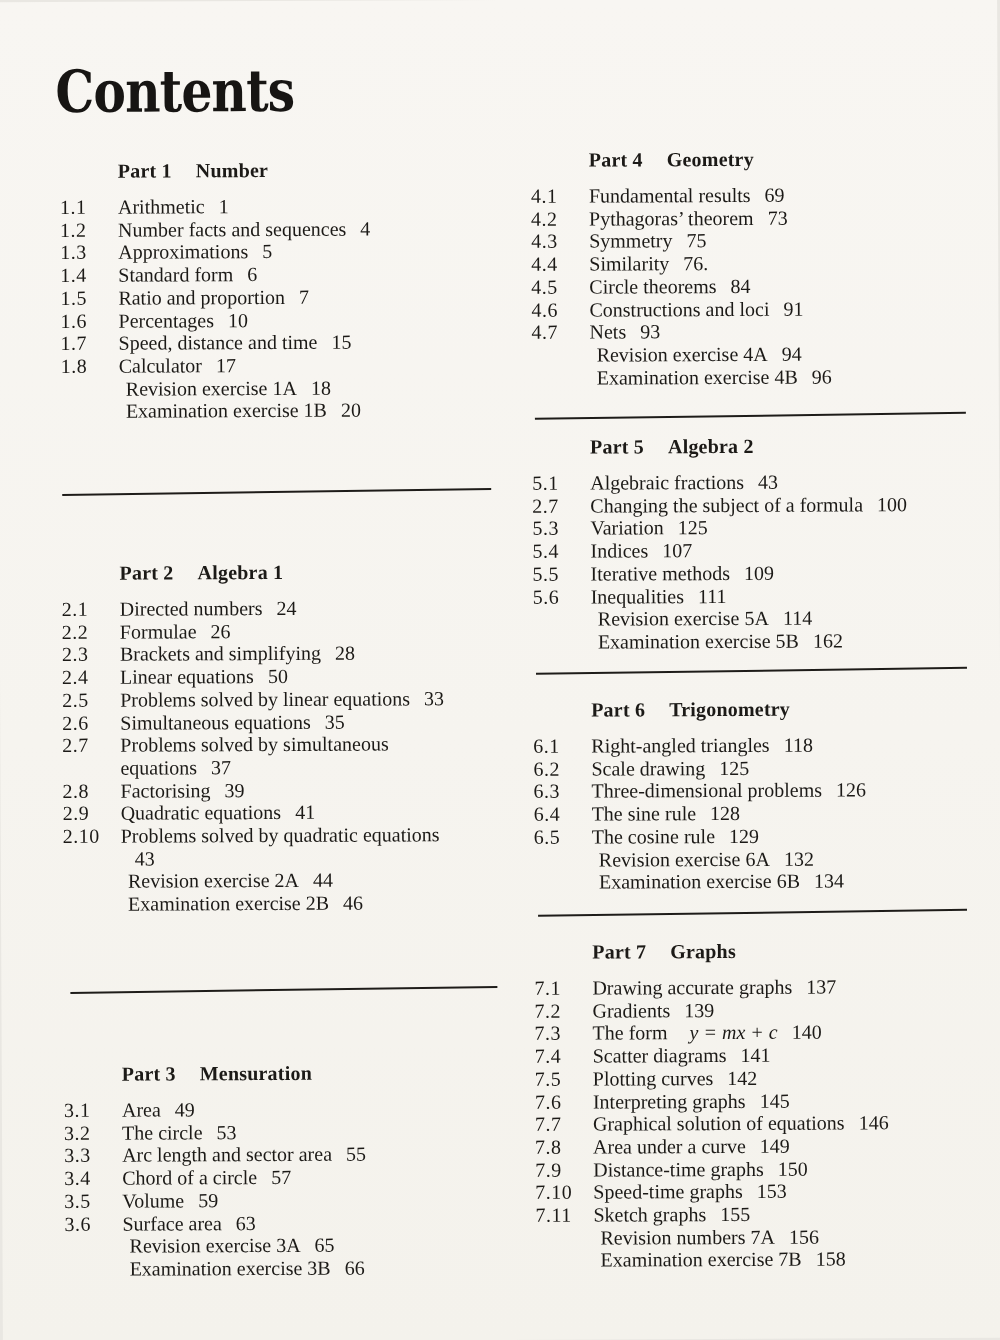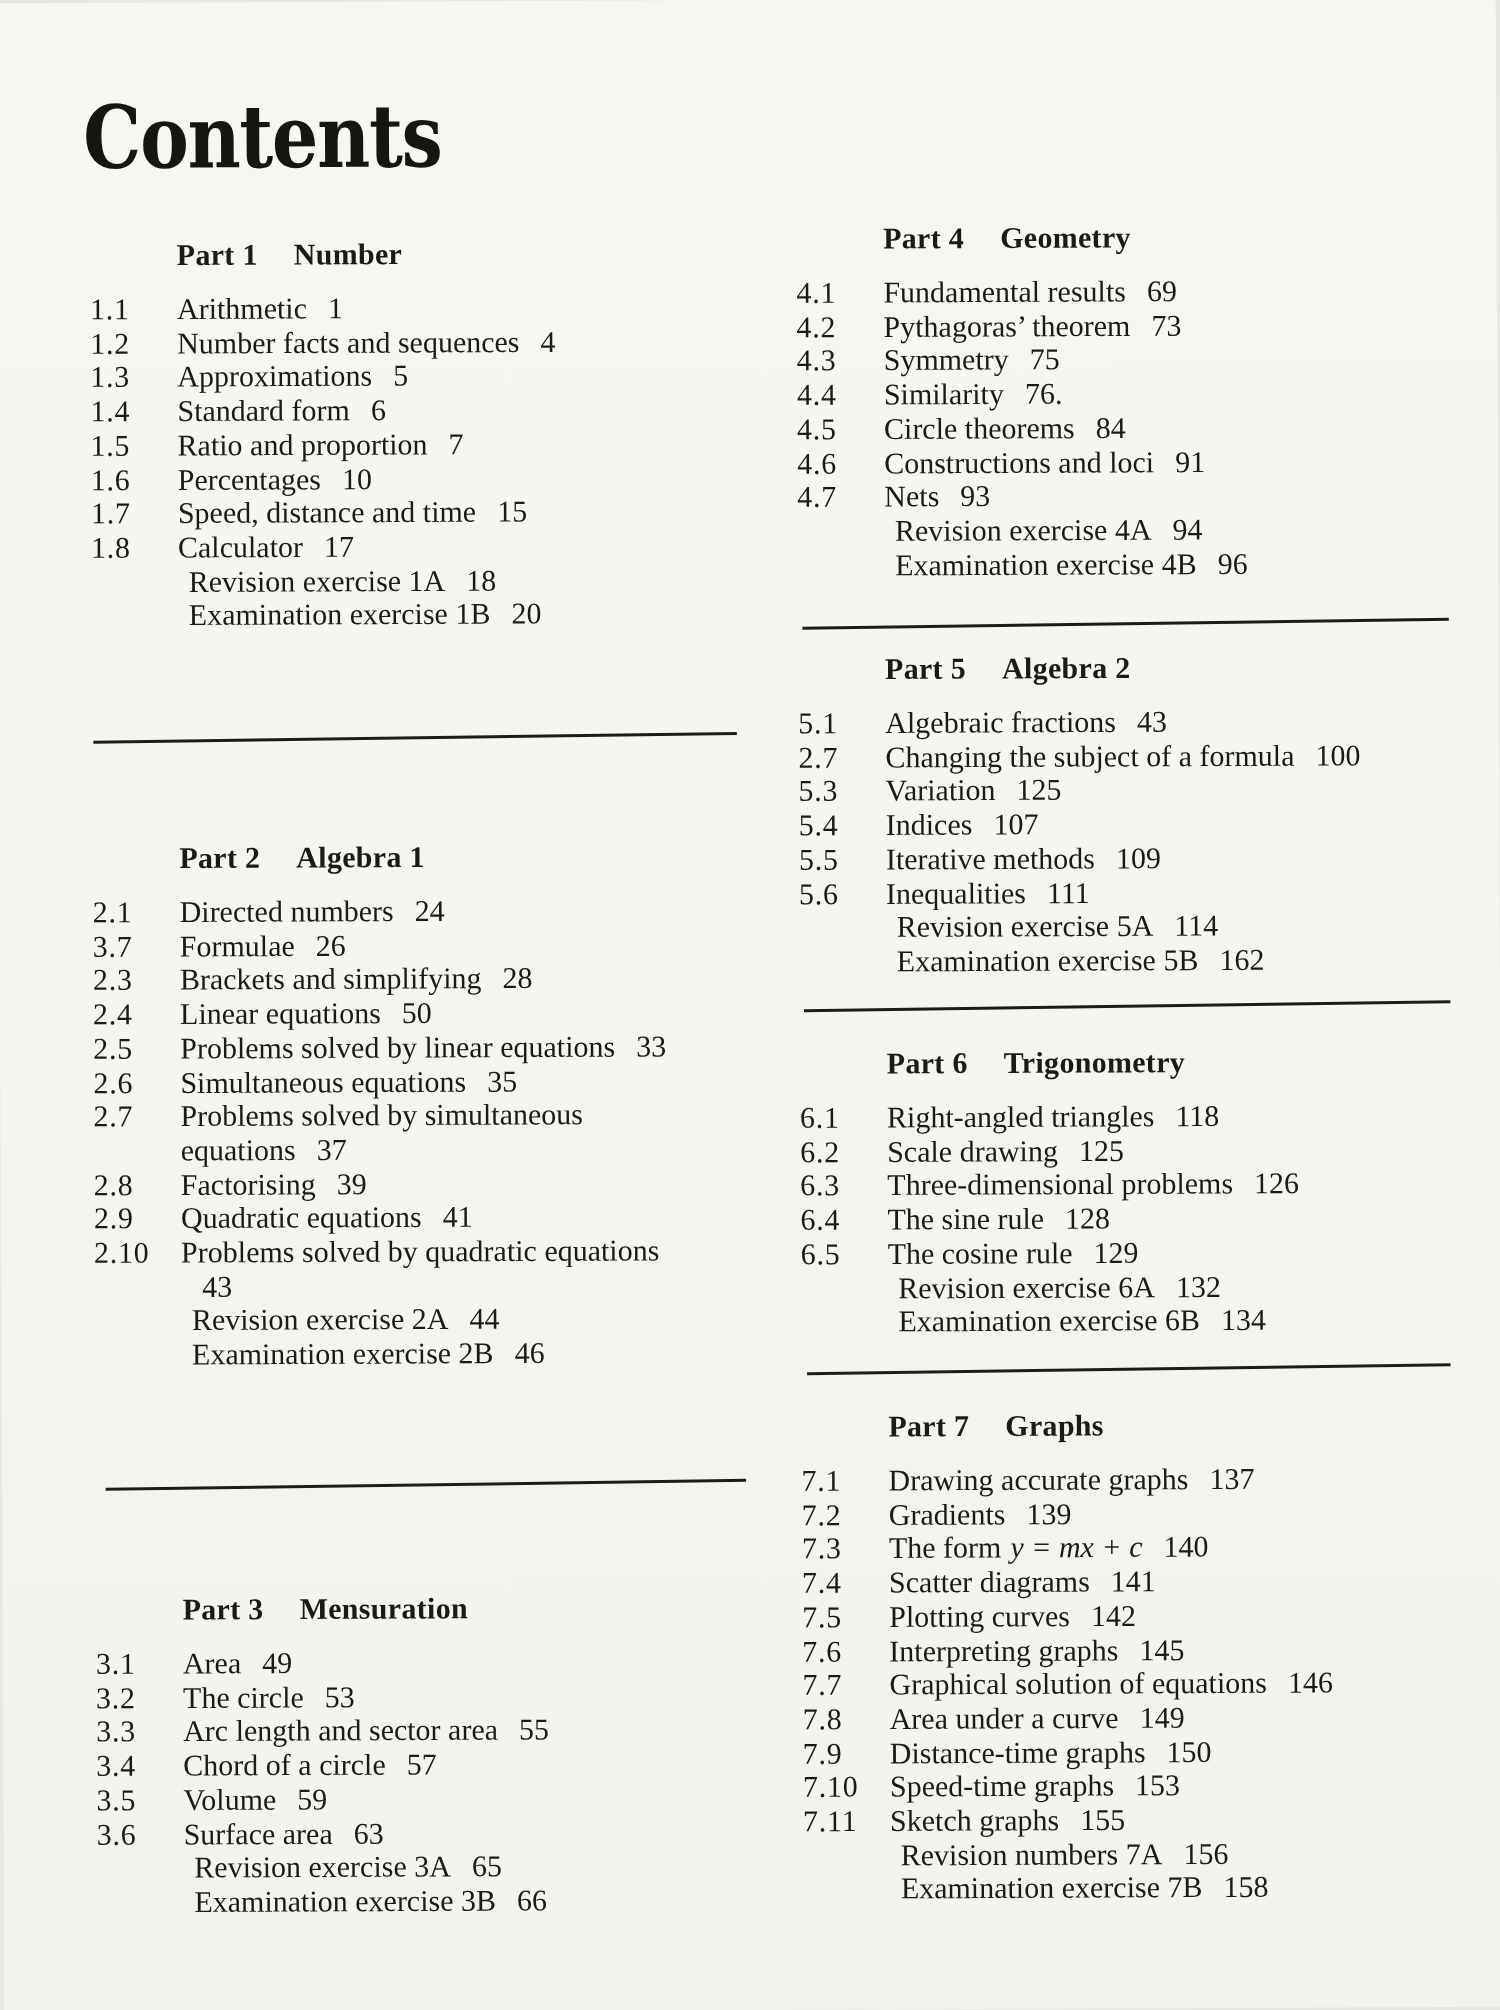--- a/index.html
+++ b/index.html
@@ -63,21 +63,21 @@
     letter-spacing: 0.5px;
   }
   .lbl {
     flex: 1 1 auto;
     white-space: pre-line;
   }
   .toc-item.ex .lbl { padding-left: 7px; }
   .pg { margin-left: 14px; }
   .math {
     font-style: italic;
-    margin-left: 6px;
+    margin-left: 22px;
   }
   .divider {
     position: absolute;
     height: 0;
     border-top: 2px solid #1e1c19;
     transform: rotate(-0.55deg);
     transform-origin: left center;
   }
   #div-0 { left: 63px;  top: 492px; width: 429px; }
   #div-1 { left: 69px;  top: 990px; width: 427px; }
@@ -135,21 +135,21 @@
           <span class="lbl"><span>Examination exercise 1B</span><span class="pg">20</span></span>
         </div>
       </section>
       <section class="toc-section" id="sec-1">
         <div class="part-head"><span>Part 2</span><span class="part-title">Algebra 1</span></div>
         <div class="toc-item">
           <span class="num">2.1</span>
           <span class="lbl"><span>Directed numbers</span><span class="pg">24</span></span>
         </div>
         <div class="toc-item">
-          <span class="num">3.7</span>
+          <span class="num">2.2</span>
           <span class="lbl"><span>Formulae</span><span class="pg">26</span></span>
         </div>
         <div class="toc-item">
           <span class="num">2.3</span>
           <span class="lbl"><span>Brackets and simplifying</span><span class="pg">28</span></span>
         </div>
         <div class="toc-item">
           <span class="num">2.4</span>
           <span class="lbl"><span>Linear equations</span><span class="pg">50</span></span>
         </div>

